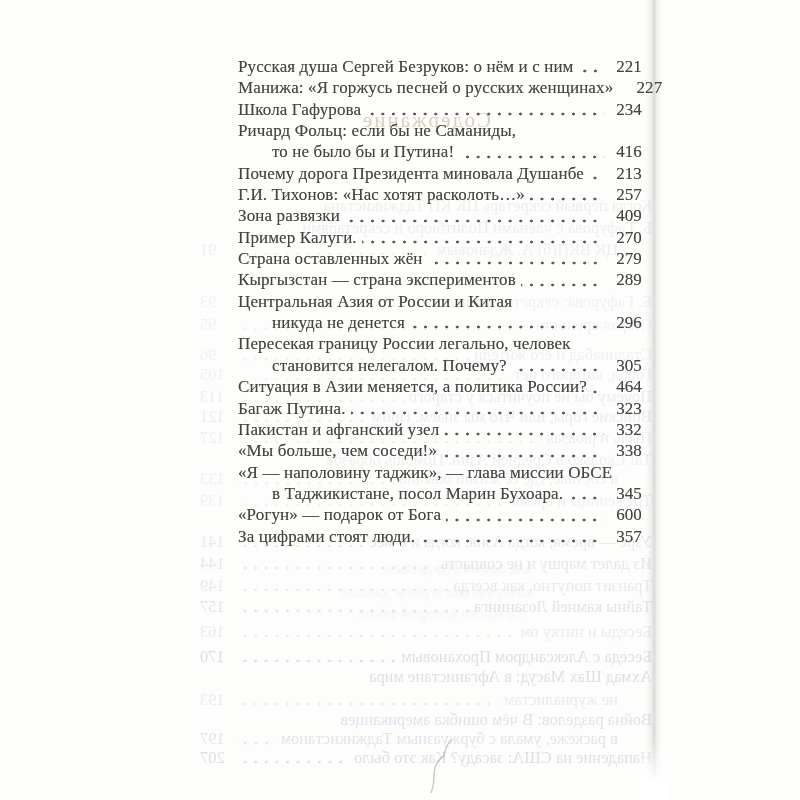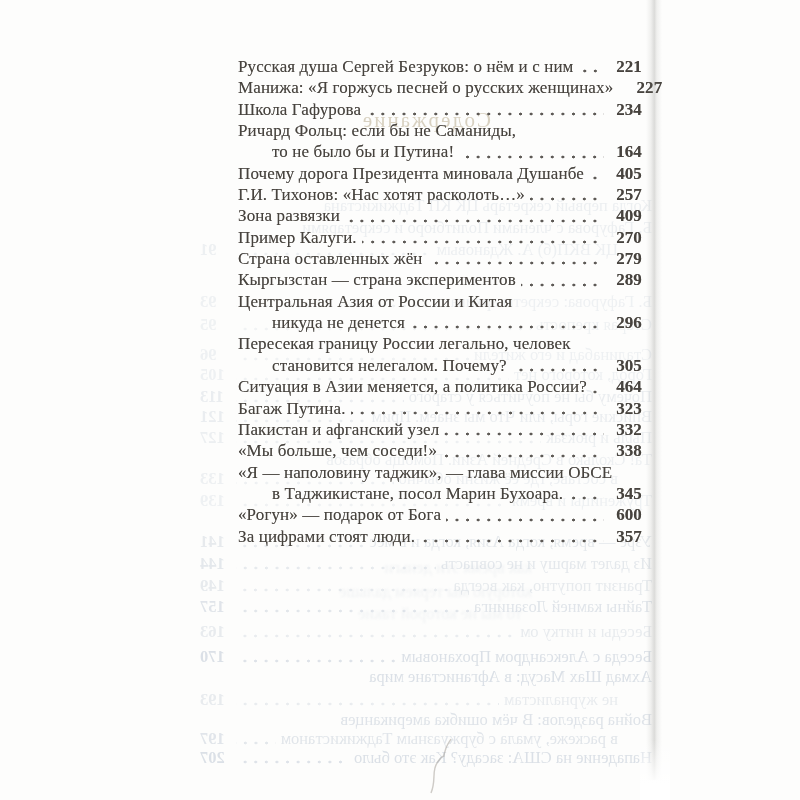--- a/index.html
+++ b/index.html
@@ -17,21 +17,21 @@
     text-shadow:0 0 .6px rgba(71,67,62,.45);
   }
   .toc-row{display:flex;align-items:center;height:21.35px;line-height:21.35px;white-space:nowrap;}
   .toc-row .t{flex:0 0 auto;}
   .toc-row.ind .t{padding-left:34px;}
   .leader{
     flex:1 1 auto;align-self:flex-end;height:6px;margin:0 2px 3px 5px;min-width:6px;
     background-image:radial-gradient(circle at 1.6px 3px, rgba(71,67,62,.88) 1.25px, rgba(0,0,0,0) 1.7px);
     background-size:10.6px 6px;background-repeat:repeat-x;background-position:right bottom;
   }
-  .num{flex:0 0 36px;text-align:right;font-weight:bold;}
+  .num{flex:0 0 36px;text-align:right;}
 
   
   .bleed{
     position:absolute;left:190px;top:0;width:462px;height:800px;
     transform:scaleX(-1);color:#8fa0b6;pointer-events:none;
   }
   .bleed-heading{
     position:absolute;top:108px;left:0;width:452px;text-align:center;
     font-size:21px;letter-spacing:2px;color:#cfc6b2;opacity:.8;filter:blur(.7px);
   }
@@ -204,26 +204,26 @@
         <span class="t">Школа Гафурова</span>
         <span class="leader"></span>
         <span class="num">234</span>
       </div>
       <div class="toc-row">
         <span class="t">Ричард Фольц: если бы не Саманиды,</span>
       </div>
       <div class="toc-row ind">
         <span class="t">то не было бы и Путина!</span>
         <span class="leader"></span>
-        <span class="num">164</span>
+        <span class="num">416</span>
       </div>
       <div class="toc-row">
         <span class="t">Почему дорога Президента миновала Душанбе</span>
         <span class="leader"></span>
-        <span class="num">405</span>
+        <span class="num">213</span>
       </div>
       <div class="toc-row">
         <span class="t">Г.И. Тихонов: «Нас хотят расколоть…»</span>
         <span class="leader"></span>
         <span class="num">257</span>
       </div>
       <div class="toc-row">
         <span class="t">Зона развязки</span>
         <span class="leader"></span>
         <span class="num">409</span>

